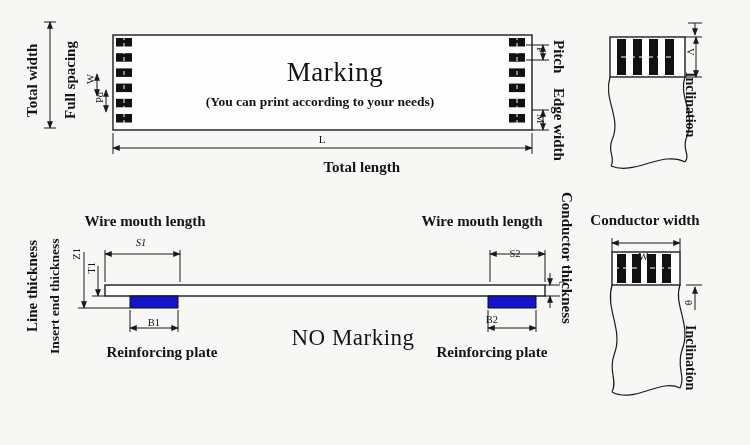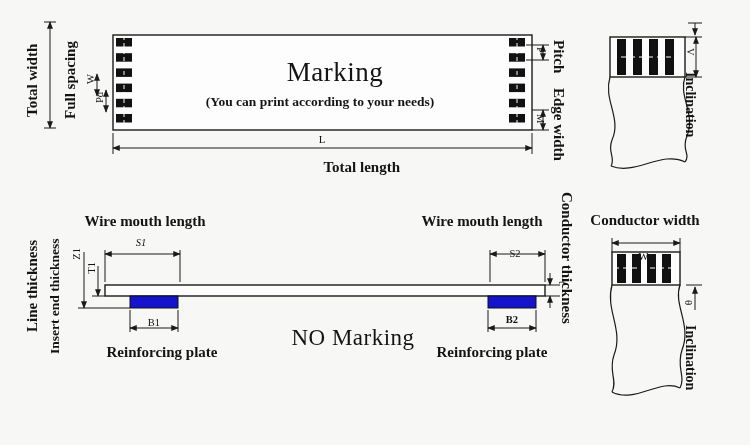--- a/index.html
+++ b/index.html
@@ -189,21 +189,21 @@
   <div class="lbl c b f15" style="left:406px; top:213px; width:152px;">Wire mouth length</div>
   <div class="lbl c f10" style="left:500px; top:248px; width:30px;">S2</div>
   <div class="lbl vdn c b f15" style="left:558px; top:192px; height:130px;">Conductor thickness</div>
   <div class="lbl c b f15" style="left:586px; top:212px; width:118px;">Conductor width</div>
   <div class="lbl c f10" style="left:616px; top:229px; width:60px;margin-top:22px;">Wn</div>
   <div class="lbl vup c b f15" style="left:24px; top:228px; height:115px;">Line thickness</div>
   <div class="lbl vup c b f13" style="left:48px; top:230px; height:132px;">Insert end thickness</div>
   <div class="lbl vup f10" style="left:71px; top:248px;">Z1</div>
   <div class="lbl vup f10" style="left:86px; top:262px;">T1</div>
   <div class="lbl c f10" style="left:138px; top:300px; width:32px;margin-top:17px;">B1</div>
-  <div class="lbl c f10" style="left:496px; top:314px; width:32px;font-weight:bold;">B2</div>
+  <div class="lbl c f10" style="left:476px; top:314px; width:32px;">B2</div>
   <div class="lbl c b f15" style="left:88px; top:344px; width:148px;">Reinforcing plate</div>
   <div class="lbl c title2" style="left:258px; top:325px; width:190px;">NO Marking</div>
   <div class="lbl c b f15" style="left:418px; top:344px; width:148px;">Reinforcing plate</div>
   <div class="lbl vdn f10" style="left:556px; top:281px;">t</div>
   <div class="lbl vdn f11" style="left:683px; top:300px;">θ</div>
   <div class="lbl vdn b f14" style="left:683px; top:325px;">Inclination</div>
 
 </div>
 
 </body></html>

